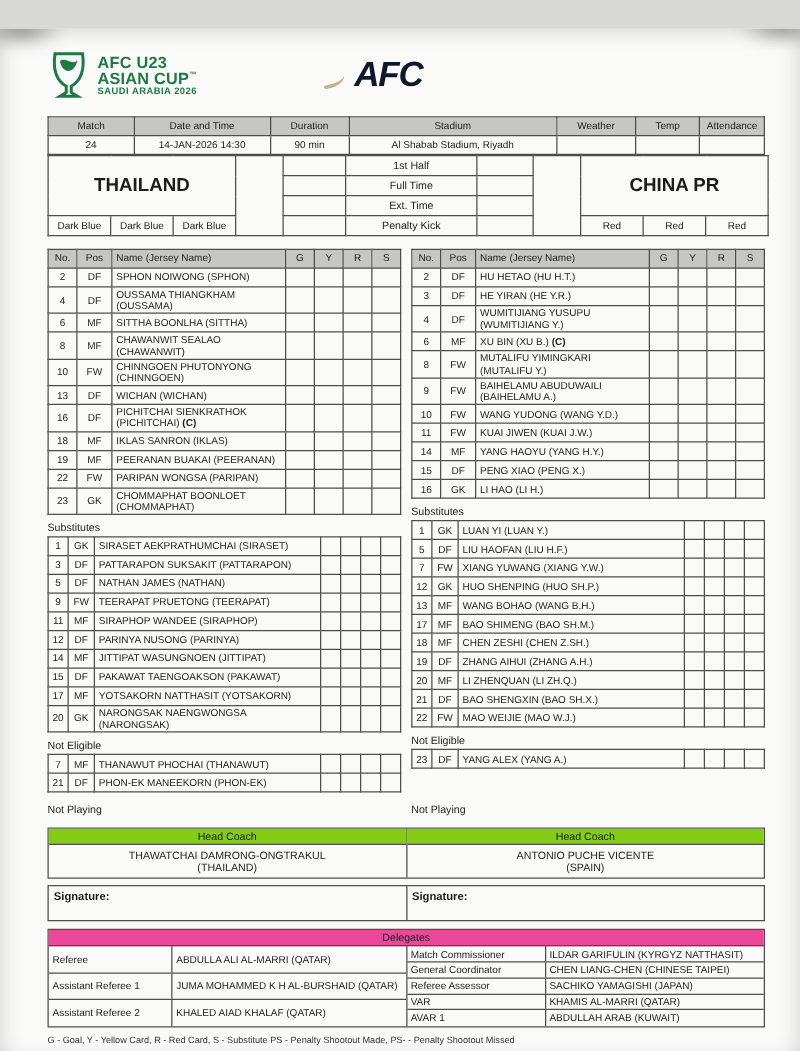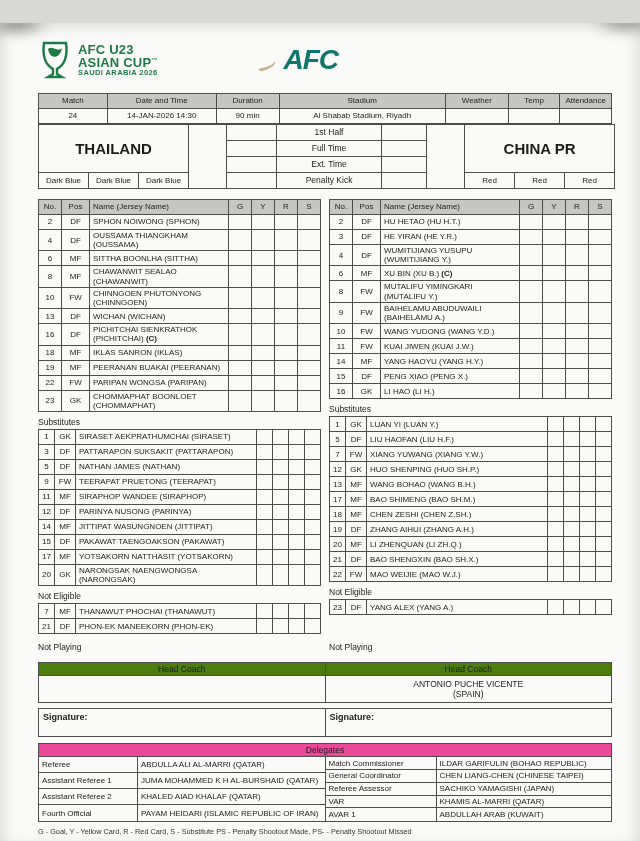--- a/index.html
+++ b/index.html
@@ -15,21 +15,21 @@
   
   .hdr{display:flex;align-items:center;height:54px;margin-bottom:6px;}
   .logo{display:flex;align-items:center;gap:6px;width:190px;}
   .logo-txt{line-height:1.02;color:#1d7a45;font-weight:bold;}
   .logo-l1{font-size:13px;letter-spacing:.2px;}
   .logo-l2{font-size:13px;letter-spacing:.2px;}
   .logo-l2 sup{font-size:6px;}
   .logo-l3{font-size:7.5px;letter-spacing:.4px;}
   .title{flex:1;text-align:center;font-size:15px;font-weight:bold;letter-spacing:1px;color:#222;}
   .afc-logo{width:110px;text-align:right;position:relative;}
-  .afc-word{font-size:28px;font-weight:bold;font-style:italic;color:#0f766e;letter-spacing:-1px;
+  .afc-word{font-size:28px;font-weight:bold;font-style:italic;color:#0f172a;letter-spacing:-1px;
             font-family:"Liberation Sans",sans-serif;}
   .afc-swoosh{position:absolute;right:62px;bottom:6px;width:18px;height:7px;
               border-bottom:3px solid #c3b489;border-radius:0 0 80% 20%;transform:rotate(-12deg);}
 
   
   table{border-collapse:collapse;width:100%;table-layout:fixed;}
   td,th{border:1px solid #4d4d4d;font-size:8px;font-weight:normal;padding:1px 3px;
         line-height:1.15;overflow:hidden;white-space:nowrap;text-overflow:clip;}
   .gray{background:#c6c6c4;text-align:center;}
 
@@ -51,21 +51,21 @@
   .c-name{white-space:normal;}
   .c-box{width:16px;}
   .cap{font-weight:bold;}
   .sec-label{font-size:8.5px;margin:5px 0 2px 0;color:#222;}
   .np{margin-top:auto;padding-top:8px;}
 
   
   .coach-wrap{display:flex;border:1px solid #4d4d4d;}
   .coach-half{flex:1;display:flex;flex-direction:column;}
   .coach-half.left{border-right:1px solid #4d4d4d;}
-  .coach-head{background:#4d7c0f;border-bottom:1px solid #4d4d4d;text-align:center;
+  .coach-head{background:#84cc16;border-bottom:1px solid #4d4d4d;text-align:center;
               font-size:8.5px;padding:1px 0;}
   .coach-body{height:26px;display:flex;flex-direction:column;align-items:center;justify-content:center;
               font-size:8.5px;line-height:1.25;}
   .sig-row{display:flex;border:1px solid #4d4d4d;margin-top:5px;}
   .sig-cell{flex:1;font-size:9px;font-weight:bold;padding:3px 4px 14px 4px;}
   .sig-cell.left{border-right:1px solid #4d4d4d;}
 
   
   .dele{border:1px solid #4d4d4d;margin-top:6px;}
   .dele-head{background:#ec4899;border-bottom:1px solid #4d4d4d;text-align:center;
@@ -709,20 +709,24 @@
             </tbody>
         </table>
 
         <div class="sec-label np">Not Playing</div>
       </div>
     </div>
 
     <div class="coach-wrap">
       <div class="coach-half left">
         <div class="coach-head">Head Coach</div>
+        <div class="coach-body">
+          <div>THAWATCHAI DAMRONG-ONGTRAKUL</div>
+          <div>(THAILAND)</div>
+        </div>
       </div>
       <div class="coach-half">
         <div class="coach-head">Head Coach</div>
         <div class="coach-body">
           <div>ANTONIO PUCHE VICENTE</div>
           <div>(SPAIN)</div>
         </div>
       </div>
     </div>
 
@@ -740,29 +744,25 @@
             <div class="del-person">ABDULLA ALI AL-MARRI (QATAR)</div>
           </div>
             <div class="del-row">
             <div class="del-role">Assistant Referee 1</div>
             <div class="del-person">JUMA MOHAMMED K H AL-BURSHAID (QATAR)</div>
           </div>
             <div class="del-row">
             <div class="del-role">Assistant Referee 2</div>
             <div class="del-person">KHALED AIAD KHALAF (QATAR)</div>
           </div>
-            <div class="del-row">
-            <div class="del-role">Fourth Official</div>
-            <div class="del-person">PAYAM HEIDARI (ISLAMIC REPUBLIC OF IRAN)</div>
-          </div>
           </div>
         <div class="dele-col right">
             <div class="del-row">
             <div class="del-role">Match Commissioner</div>
-            <div class="del-person">ILDAR GARIFULIN (BOHAO REPUBLIC)</div>
+            <div class="del-person">ILDAR GARIFULIN (KYRGYZ NATTHASIT)</div>
           </div>
             <div class="del-row">
             <div class="del-role">General Coordinator</div>
             <div class="del-person">CHEN LIANG-CHEN (CHINESE TAIPEI)</div>
           </div>
             <div class="del-row">
             <div class="del-role">Referee Assessor</div>
             <div class="del-person">SACHIKO YAMAGISHI (JAPAN)</div>
           </div>
             <div class="del-row">

